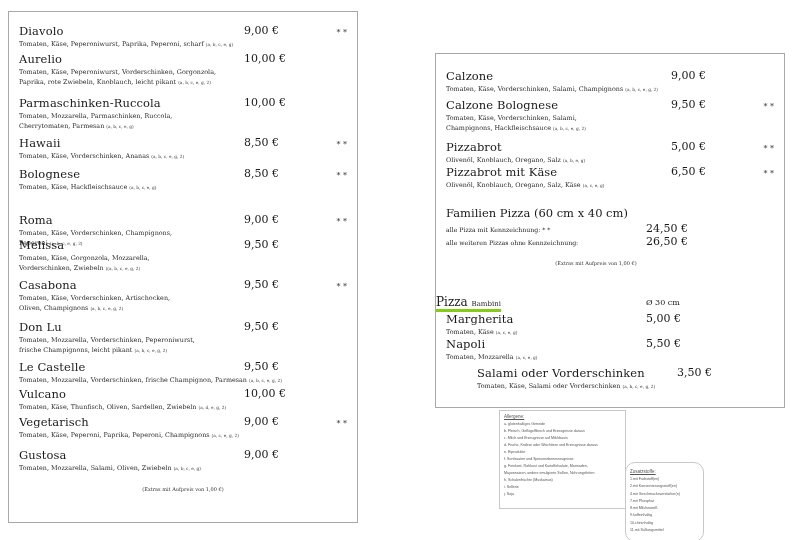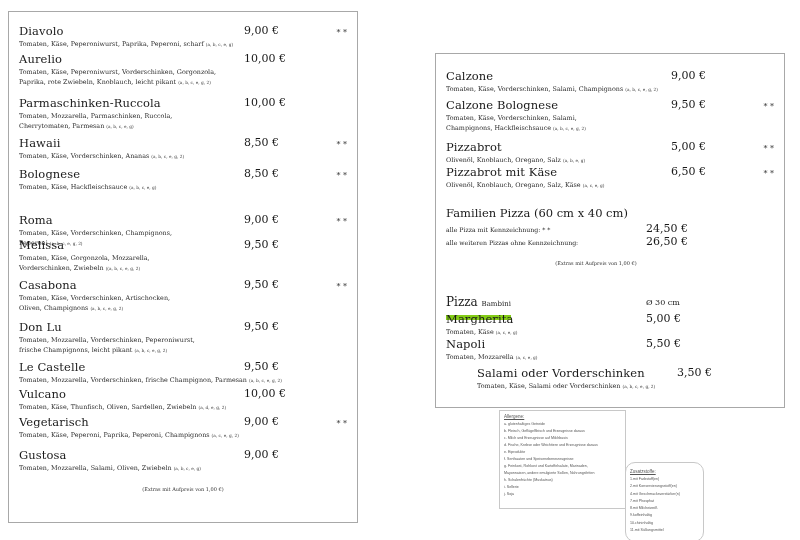--- a/index.html
+++ b/index.html
@@ -27,21 +27,21 @@
 
     #left-page .item-price { left: 225px; }
     #right-page .item-price { left: 225px; }
 
     .extras { position: absolute; font-size: 5px; color: #333; text-align: center; }
 
     .fam-title { position: absolute; left: 10px; font-size: 11.5px; }
     .fam-row { position: absolute; left: 10px; font-size: 6.2px; color: #222; }
     .fam-price { position: absolute; left: 210px; font-size: 11px; }
 
-    .bambini-head { position: absolute; left: 10px; font-size: 12px; border-bottom: 5px solid #84cc16; padding-bottom: 6px; }
+    .bambini-head { position: absolute; left: 0; font-size: 12px; border-bottom: 3px solid #84cc16; padding-bottom: 0; }
     .bambini-head small { font-size: 7px; }
     .diameter { position: absolute; left: 210px; font-size: 8px; }
 
     .legend-box {
       position: absolute; background: #fff; border: 1px solid #c8c8c8;
       box-sizing: border-box;
       font-family: "Liberation Sans", "DejaVu Sans", sans-serif;
       color: #555;
     }
     #allergen-box { left: 499px; top: 410px; width: 127px; height: 99px; padding: 3px 4px; }

